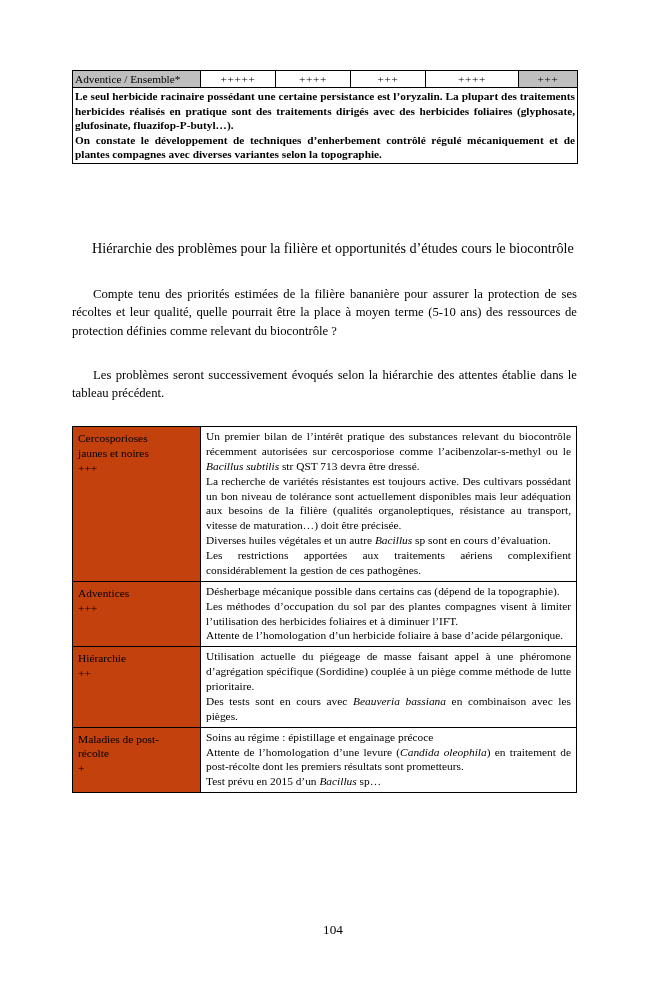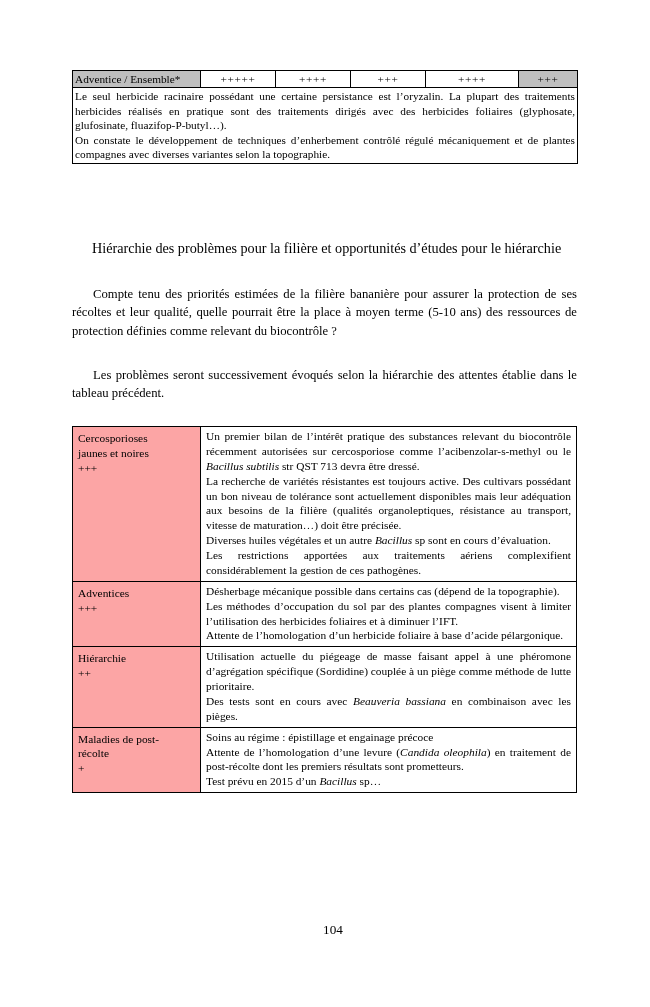--- a/index.html
+++ b/index.html
@@ -46,20 +46,21 @@
   }
   .t1-rate {
     text-align: center;
     letter-spacing: 0.6px;
   }
   .t1-rate.shaded { background: #bfbfbf; }
   .t1-body {
     text-align: justify;
     padding: 2px 4px 3px 4px;
     line-height: 1.30;
+    font-weight: bold;
   }
 
   
   .footnote {
     position: absolute;
     left: 72px;
     top: 174px;
     width: 505px;
     font-size: 12.6px;
     line-height: 1.32;
@@ -100,21 +101,21 @@
     top: 426px;
     width: 505px;
     border-collapse: collapse;
     table-layout: fixed;
   }
   .table2 td {
     border: 1px solid #000;
     vertical-align: top;
   }
   .t2-label {
-    background: #fca5a5;
+    background: #c2410c;
     width: 117px;
     font-size: 11.4px;
     line-height: 1.30;
     padding: 4px 5px;
     vertical-align: middle;
     text-align: left;
   }
   .t2-content {
     padding: 2px 5px 3px 5px;
     font-size: 11.4px;
@@ -164,21 +165,21 @@
       <tr>
         <td class="t1-body" colspan="6">
           <div>Le seul herbicide racinaire possédant une certaine persistance est l’oryzalin. La plupart des traitements herbicides réalisés en pratique sont des traitements dirigés avec des herbicides foliaires (glyphosate, glufosinate, fluazifop-P-butyl…).</div>
           <div>On constate le développement de techniques d’enherbement contrôlé régulé mécaniquement et de plantes compagnes avec diverses variantes selon la topographie.</div>
         </td>
       </tr>
     </tbody>
   </table>
 
 
-  <div class="section-heading">Hiérarchie des problèmes pour la filière et opportunités d’études pour le hiérarchie</div>
+  <div class="section-heading">Hiérarchie des problèmes pour la filière et opportunités d’études cours le biocontrôle</div>
 
   <div class="body-para p1">Compte tenu des priorités estimées de la filière bananière pour assurer la protection de ses récoltes et leur qualité, quelle pourrait être la place à moyen terme (5-10 ans) des ressources de protection définies comme relevant du biocontrôle ?</div>
   <div class="body-para p2">Les problèmes seront successivement évoqués selon la hiérarchie des attentes établie dans le tableau précédent.</div>
 
   <table class="table2">
     <tbody id="t2-body">
         <tr>
           <td class="t2-label">
             <div>Cercosporioses</div>
             <div>jaunes et noires</div>

